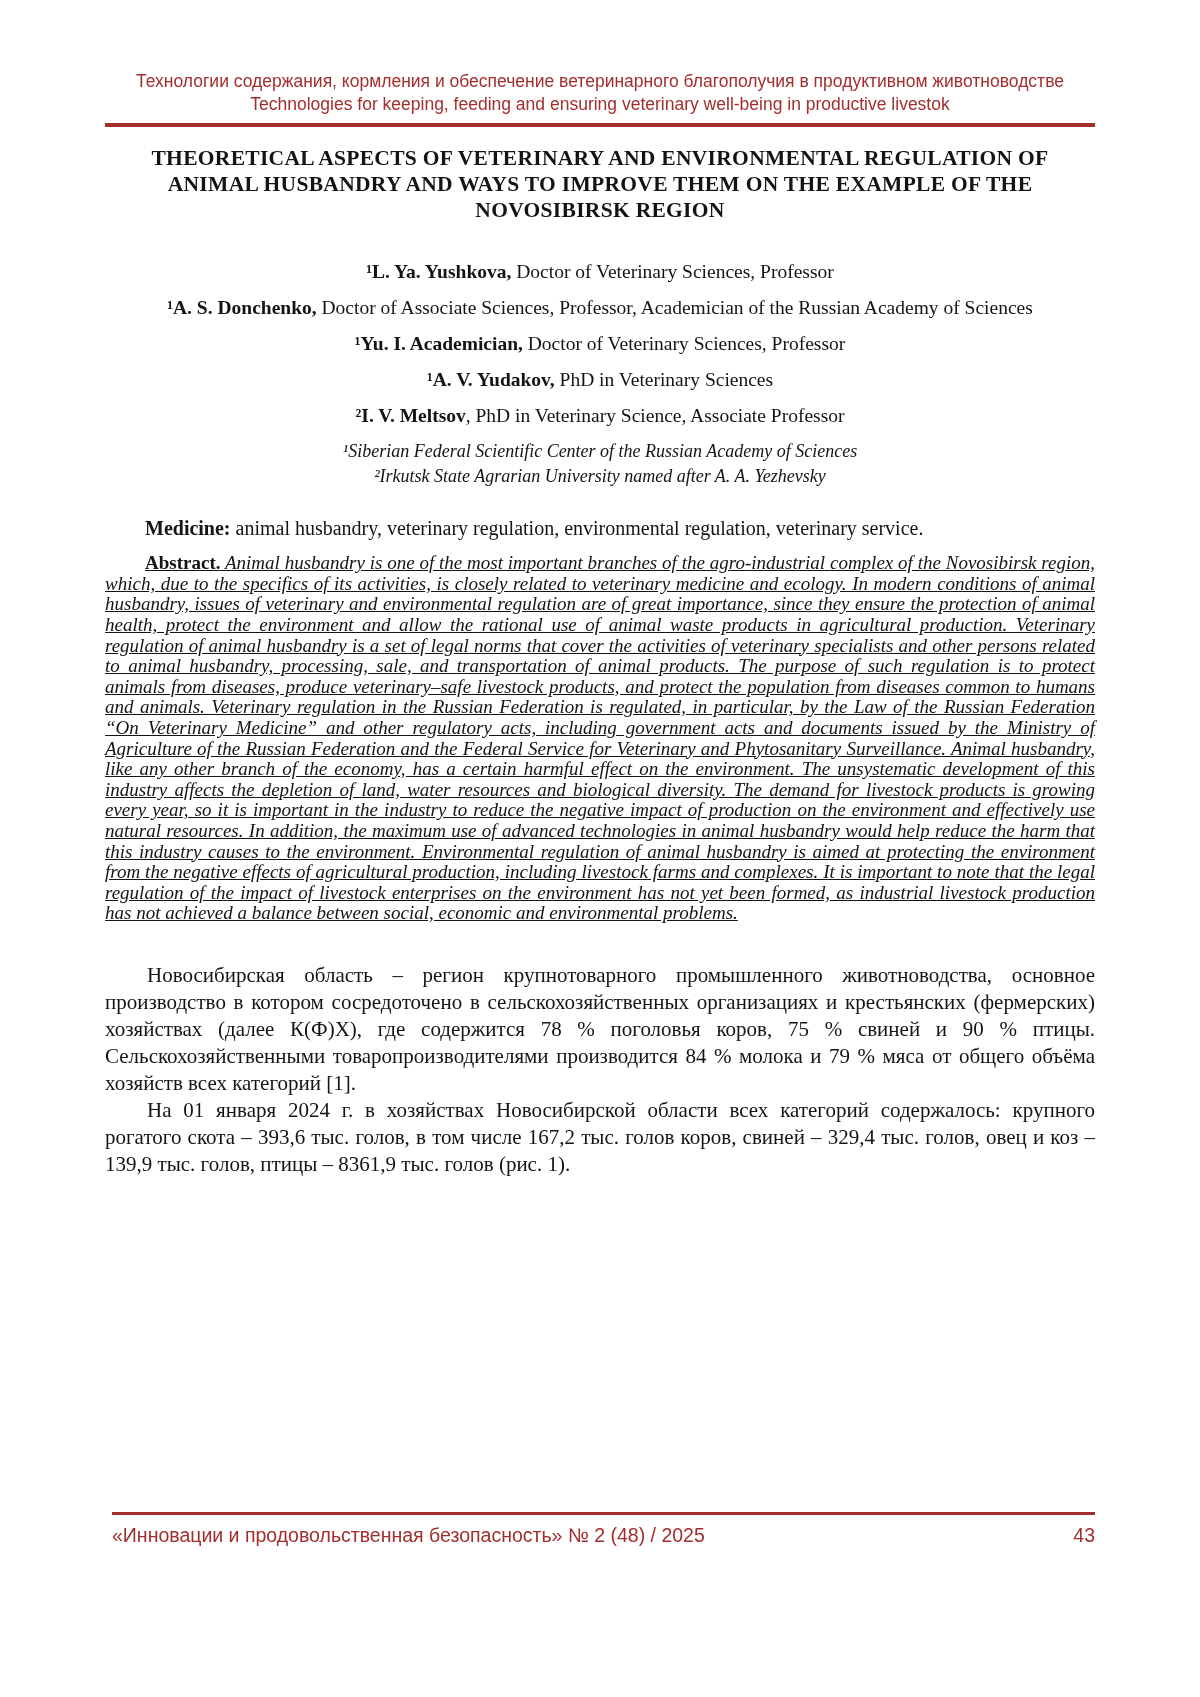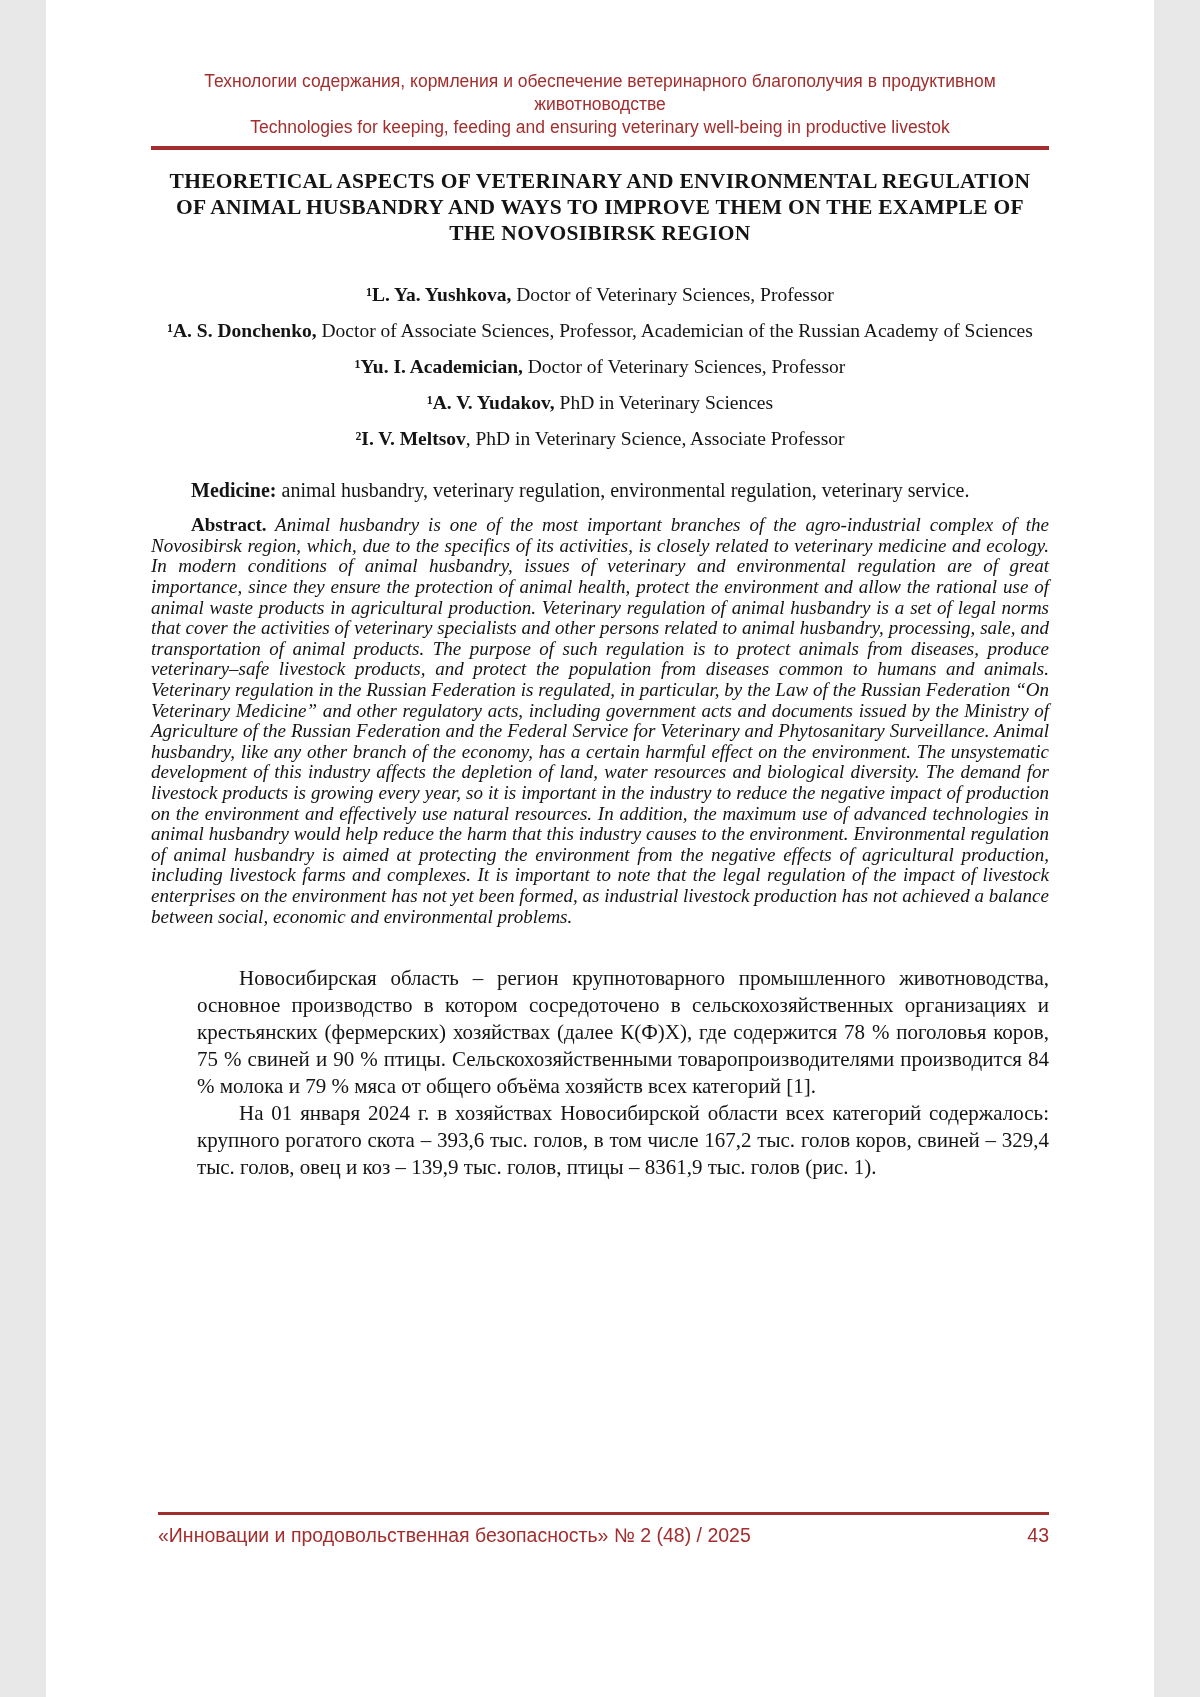--- a/index.html
+++ b/index.html
@@ -1,19 +1,19 @@
 <!DOCTYPE html>
 <html><head>
 <meta charset="utf-8">
 <style>
   * { box-sizing: border-box; }
   html, body { margin: 0; padding: 0; background: #e8e8e8; }
   .page {
     position: relative;
-    width: 1108px;
+    width: 1200px;
     height: 1697px;
     margin: 0 auto;
     background: #ffffff;
     font-family: "Liberation Serif", serif;
     color: #141414;
     overflow: hidden;
   }
   .content { padding: 0 105px; }
 
   
@@ -66,25 +66,26 @@
     text-indent: 40px;
   }
 
   
   .abstract {
     margin: 12px 0 0 0;
     font-size: 19px;
     line-height: 20.6px;
     text-align: justify;
     text-indent: 40px;
+    text-decoration: underline;
   }
   .abstract .abs-text { font-style: italic; }
 
   
-  .body-ru { margin-top: 38px; margin-left: 46px; }
+  .body-ru { margin-top: 38px; }
   .body-ru p {
     margin: 0;
     font-size: 21px;
     line-height: 27px;
     text-align: justify;
     text-indent: 42px;
   }
 
   
   .footer {
@@ -117,20 +118,24 @@
     <h1 class="title">THEORETICAL ASPECTS OF VETERINARY AND ENVIRONMENTAL REGULATION OF ANIMAL HUSBANDRY AND WAYS TO IMPROVE THEM ON THE EXAMPLE OF THE NOVOSIBIRSK REGION</h1>
 
     <div class="authors">
       <p><b>¹L. Ya. Yushkova,</b><span> Doctor of Veterinary Sciences, Professor</span></p>
       <p><b>¹A. S. Donchenko,</b><span> Doctor of Associate Sciences, Professor, Academician of the Russian Academy of Sciences</span></p>
       <p><b>¹Yu. I. Academician,</b><span> Doctor of Veterinary Sciences, Professor</span></p>
       <p><b>¹A. V. Yudakov,</b><span> PhD in Veterinary Sciences</span></p>
       <p><b>²I. V. Meltsov</b><span>, PhD in Veterinary Science, Associate Professor</span></p>
     </div>
 
+    <div class="affiliations">
+      <p>¹Siberian Federal Scientific Center of the Russian Academy of Sciences</p>
+      <p>²Irkutsk State Agrarian University named after A. A. Yezhevsky</p>
+    </div>
 
     <p class="keywords"><b>Medicine:</b><span> animal husbandry, veterinary regulation, environmental regulation, veterinary service.</span></p>
 
     <p class="abstract"><b class="abs-label">Abstract.</b><span class="abs-text"> Animal husbandry is one of the most important branches of the agro-industrial complex of the Novosibirsk region, which, due to the specifics of its activities, is closely related to veterinary medicine and ecology. In modern conditions of animal husbandry, issues of veterinary and environmental regulation are of great importance, since they ensure the protection of animal health, protect the environment and allow the rational use of animal waste products in agricultural production. Veterinary regulation of animal husbandry is a set of legal norms that cover the activities of veterinary specialists and other persons related to animal husbandry, processing, sale, and transportation of animal products. The purpose of such regulation is to protect animals from diseases, produce veterinary–safe livestock products, and protect the population from diseases common to humans and animals. Veterinary regulation in the Russian Federation is regulated, in particular, by the Law of the Russian Federation “On Veterinary Medicine” and other regulatory acts, including government acts and documents issued by the Ministry of Agriculture of the Russian Federation and the Federal Service for Veterinary and Phytosanitary Surveillance. Animal husbandry, like any other branch of the economy, has a certain harmful effect on the environment. The unsystematic development of this industry affects the depletion of land, water resources and biological diversity. The demand for livestock products is growing every year, so it is important in the industry to reduce the negative impact of production on the environment and effectively use natural resources. In addition, the maximum use of advanced technologies in animal husbandry would help reduce the harm that this industry causes to the environment. Environmental regulation of animal husbandry is aimed at protecting the environment from the negative effects of agricultural production, including livestock farms and complexes. It is important to note that the legal regulation of the impact of livestock enterprises on the environment has not yet been formed, as industrial livestock production has not achieved a balance between social, economic and environmental problems.</span></p>
 
     <div class="body-ru">
       <p>Новосибирская область – регион крупнотоварного промышленного животноводства, основное производство в котором сосредоточено в сельскохозяйственных организациях и крестьянских (фермерских) хозяйствах (далее К(Ф)Х), где содержится 78 % поголовья коров, 75 % свиней и 90 % птицы. Сельскохозяйственными товаропроизводителями производится 84 % молока и 79 % мяса от общего объёма хозяйств всех категорий [1].</p>
       <p>На 01 января 2024 г. в хозяйствах Новосибирской области всех категорий содержалось: крупного рогатого скота – 393,6 тыс. голов, в том числе 167,2 тыс. голов коров, свиней – 329,4 тыс. голов, овец и коз – 139,9 тыс. голов, птицы – 8361,9 тыс. голов (рис. 1).</p>
     </div>
 

